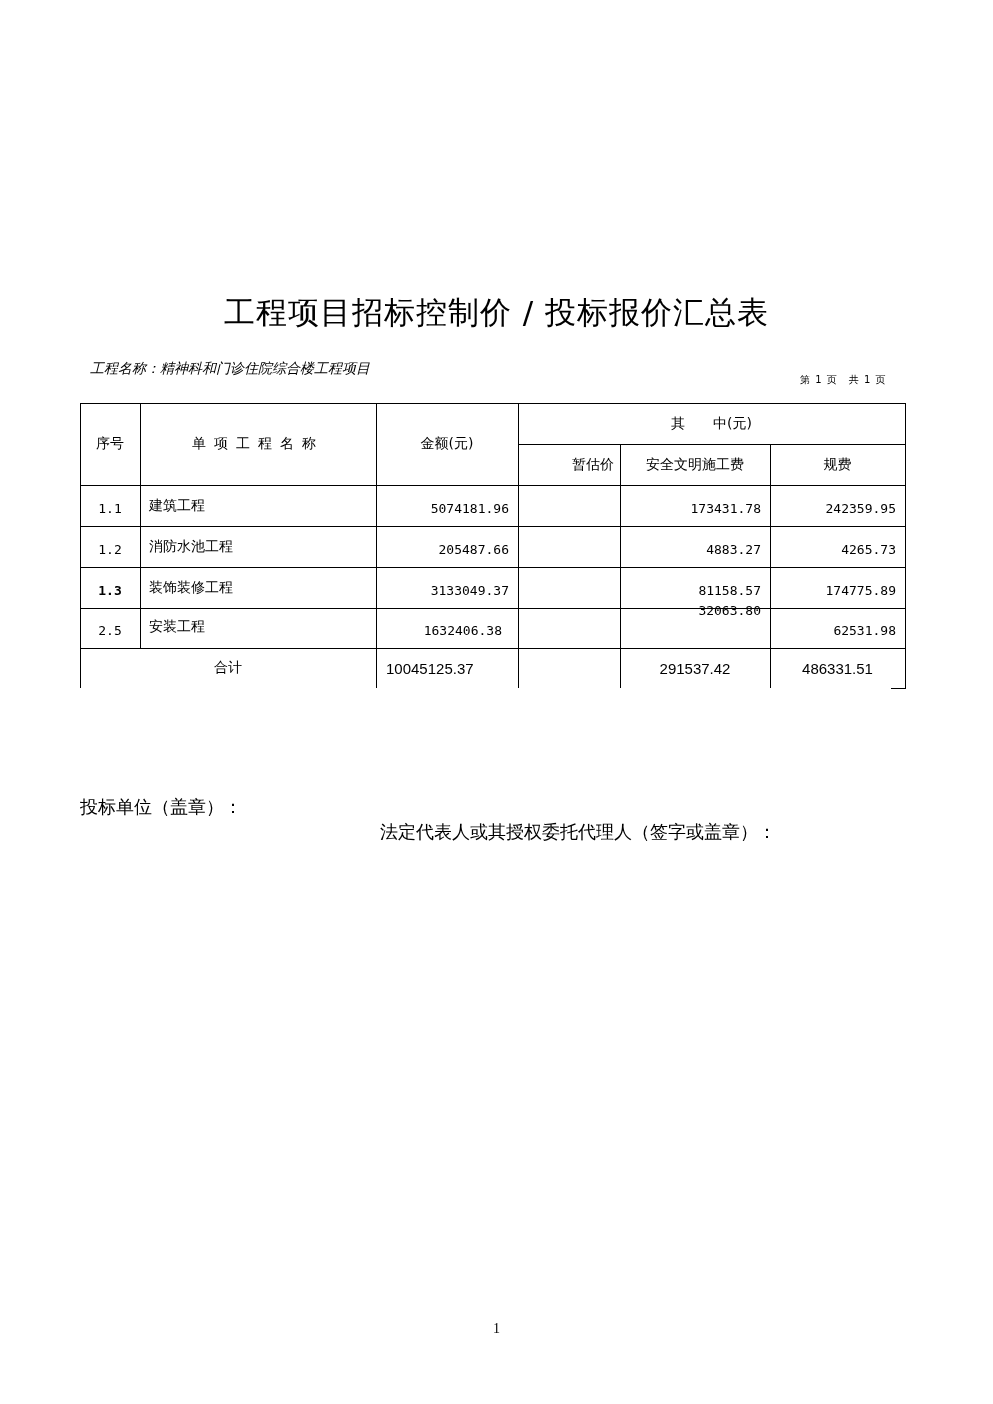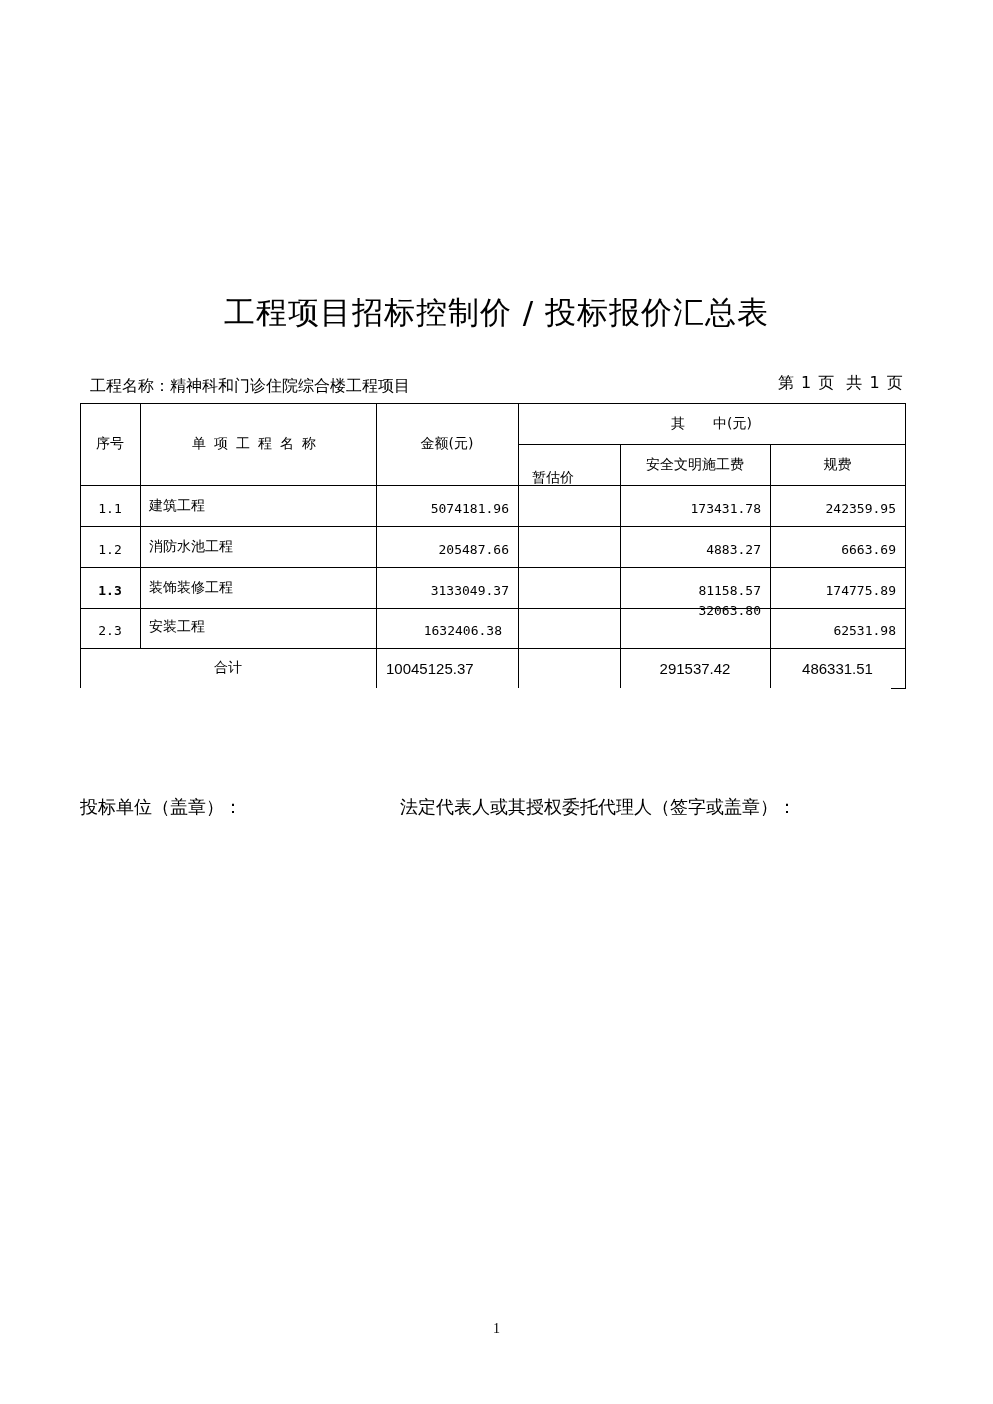--- a/index.html
+++ b/index.html
@@ -1,19 +1,19 @@
 <!DOCTYPE html>
 <html><head>
 <meta charset="utf-8">
 <style>
   html, body { margin: 0; padding: 0; background: #ffffff; }
   body { width: 993px; height: 1404px; position: relative; overflow: hidden; color: #000; font-family: "DejaVu Sans", "Liberation Sans", sans-serif; }
   .title { position: absolute; left: 0; top: 292px; width: 993px; text-align: center; font-size: 31px; letter-spacing: 1px; }
-  .meta-left { position: absolute; left: 90px; top: 376px; font-size: 16px; }
-  .meta-right { position: absolute; left: 778px; top: 373px; font-size: 16px; word-spacing: 2px; }
+  .meta-left { position: absolute; left: 90px; top: 360px; font-size: 14px; font-style: italic; }
+  .meta-right { position: absolute; left: 800px; top: 373px; font-size: 10px; word-spacing: 2px; }
   .meta-right span { margin-right: 12px; }
   .cell { position: absolute; box-sizing: border-box; font-size: 14px; display: flex; align-items: center; }
   .vl { position: absolute; width: 1px; background: #000; }
   .hl { position: absolute; height: 1px; background: #000; }
   .center { justify-content: center; }
   .right { justify-content: flex-end; padding-right: 9px; }
   .left { justify-content: flex-start; padding-left: 9px; }
   .num { font-family: "DejaVu Sans Mono", "Liberation Mono", monospace; font-size: 13px; }
   .total-num { font-family: "Liberation Sans", sans-serif; font-size: 15px; }
   .spaced { letter-spacing: 8px; }
@@ -46,65 +46,65 @@
   <div class="vl" style="left:376px; top:403px; height:285px;"></div>
   <div class="vl" style="left:518px; top:403px; height:285px;"></div>
   <div class="vl" style="left:620px; top:444px; height:244px;"></div>
   <div class="vl" style="left:770px; top:444px; height:244px;"></div>
   <div class="vl" style="left:905px; top:403px; height:286px;"></div>
 
   <div class="cell center" style="left:80px; top:403px; width:60px; height:82px;">序号</div>
   <div class="cell center spaced" style="left:140px; top:403px; width:236px; height:82px;">单项工程名称</div>
   <div class="cell center" style="left:376px; top:403px; width:142px; height:82px;">金额(元)</div>
   <div class="cell center" style="left:518px; top:403px; width:387px; height:41px;">其　　中(元)</div>
-  <div class="cell center" style="left:502px; top:444px; width:102px; height:41px;margin-top:13px;">暂估价</div>
+  <div class="cell center" style="left:542px; top:444px; width:102px; height:41px;">暂估价</div>
   <div class="cell center" style="left:620px; top:444px; width:150px; height:41px;">安全文明施工费</div>
   <div class="cell center" style="left:770px; top:444px; width:135px; height:41px;">规费</div>
 
   <div>
     <div class="cell center num" style="left:80px; top:488px; width:60px; height:41px;">1.1</div>
     <div class="cell left" style="left:140px; top:485px; width:236px; height:41px;">建筑工程</div>
     <div class="cell right num" style="left:376px; top:488px; width:142px; height:41px;">5074181.96</div>
     <div class="cell right num" style="left:518px; top:488px; width:102px; height:41px;"></div>
     <div class="cell right num" style="left:620px; top:488px; width:150px; height:41px;">173431.78</div>
     <div class="cell right num" style="left:770px; top:488px; width:135px; height:41px;">242359.95</div>
   </div>
 
   <div>
     <div class="cell center num" style="left:80px; top:529px; width:60px; height:41px;">1.2</div>
     <div class="cell left" style="left:140px; top:526px; width:236px; height:41px;">消防水池工程</div>
     <div class="cell right num" style="left:376px; top:529px; width:142px; height:41px;">205487.66</div>
     <div class="cell right num" style="left:518px; top:529px; width:102px; height:41px;"></div>
     <div class="cell right num" style="left:620px; top:529px; width:150px; height:41px;">4883.27</div>
-    <div class="cell right num" style="left:770px; top:529px; width:135px; height:41px;">6663.69</div>
+    <div class="cell right num" style="left:770px; top:529px; width:135px; height:41px;">4265.73</div>
   </div>
 
   <div>
     <div class="cell center num" style="left:80px; top:570px; width:60px; height:41px;font-weight:bold;">1.3</div>
     <div class="cell left" style="left:140px; top:567px; width:236px; height:41px;">装饰装修工程</div>
     <div class="cell right num" style="left:376px; top:570px; width:142px; height:41px;">3133049.37</div>
     <div class="cell right num" style="left:518px; top:570px; width:102px; height:41px;"></div>
     <div class="cell right num" style="left:620px; top:570px; width:150px; height:41px;">81158.57</div>
     <div class="cell right num" style="left:770px; top:570px; width:135px; height:41px;">174775.89</div>
   </div>
 
   <div>
-    <div class="cell center num" style="left:80px; top:610px; width:60px; height:40px;">2.3</div>
+    <div class="cell center num" style="left:80px; top:610px; width:60px; height:40px;">2.5</div>
     <div class="cell left" style="left:140px; top:607px; width:236px; height:40px;">安装工程</div>
     <div class="cell right num" style="left:376px; top:610px; width:142px; height:40px; padding-right:16px;">1632406.38</div>
     <div class="cell right num" style="left:518px; top:610px; width:102px; height:40px;"></div>
     <div class="cell right num" style="left:620px; top:590px; width:150px; height:40px;">32063.80</div>
     <div class="cell right num" style="left:770px; top:610px; width:135px; height:40px;padding-left:29px;">62531.98</div>
   </div>
 
   <div>
     <div class="cell center" style="left:80px; top:648px; width:296px; height:40px;">合计</div>
     <div class="cell center total-num" style="left:376px; top:648px; width:142px; height:40px; justify-content:flex-start; padding-left:10px;">10045125.37</div>
     <div class="cell center total-num" style="left:518px; top:648px; width:102px; height:40px;"></div>
     <div class="cell center total-num" style="left:620px; top:648px; width:150px; height:40px;">291537.42</div>
     <div class="cell center total-num" style="left:770px; top:648px; width:135px; height:40px;">486331.51</div>
   </div>
 </div>
 
 <div class="sig" style="left:80px;">投标单位（盖章）：</div>
-<div class="sig" style="left:400px;">法定代表人或其授权委托代理人（签字或盖章）：</div>
+<div class="sig" style="left:380px;margin-top:25px;">法定代表人或其授权委托代理人（签字或盖章）：</div>
 
 <div class="pageno">1</div>
 
 </body></html>

